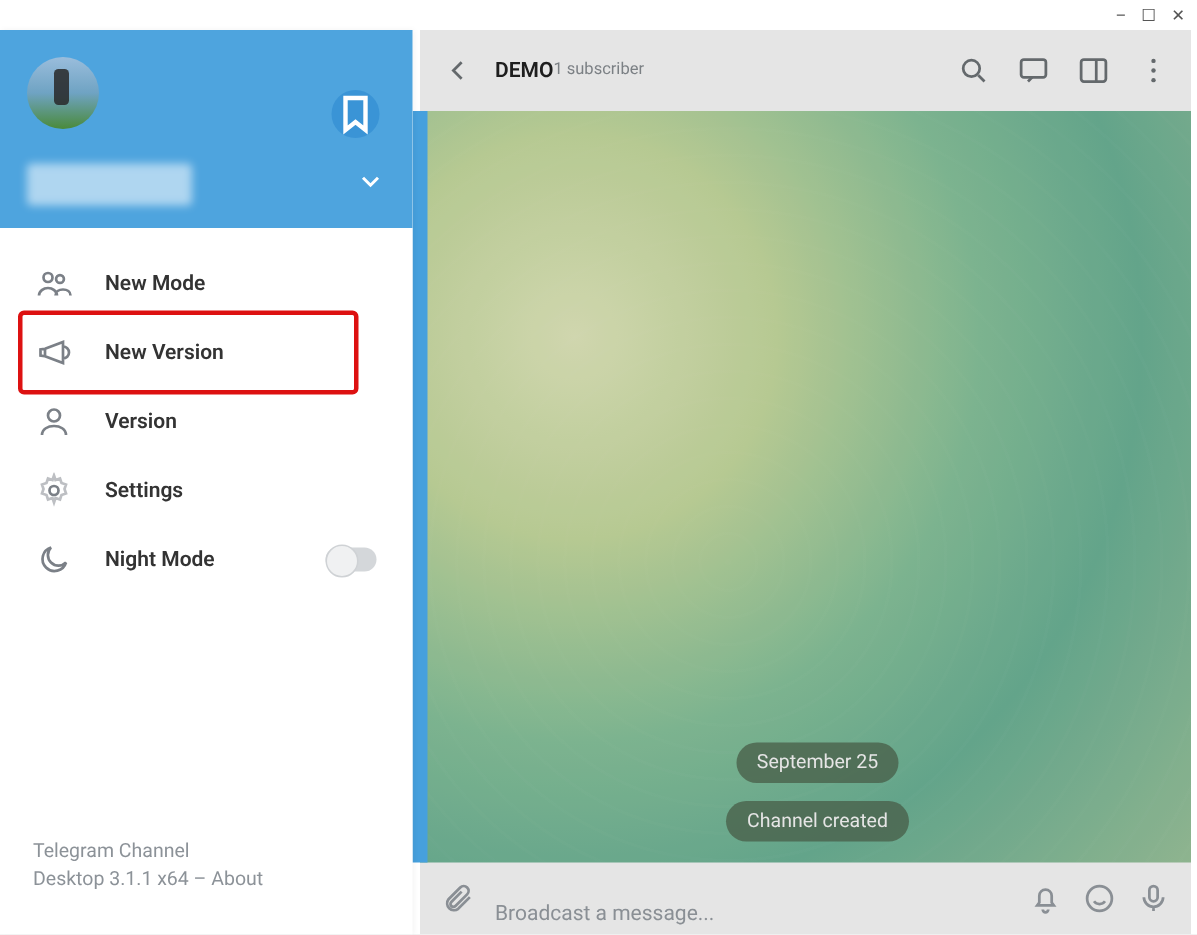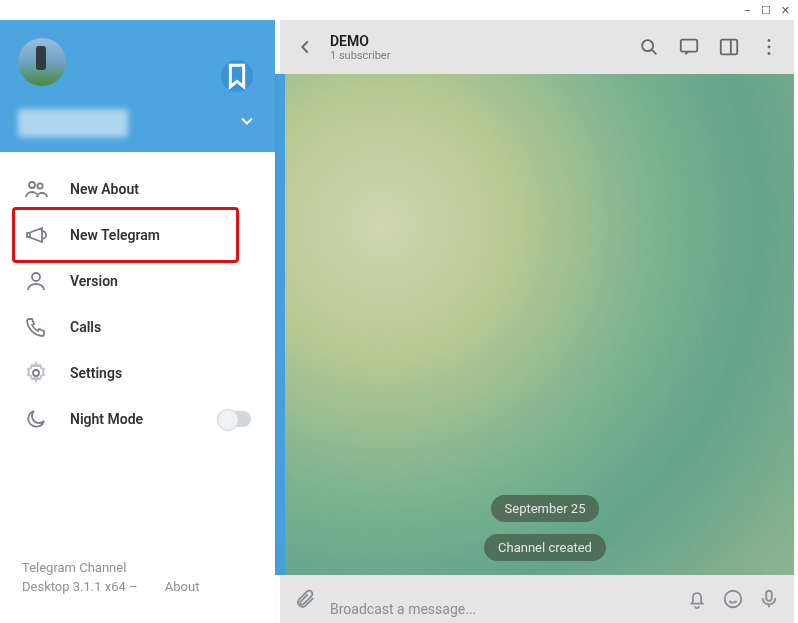--- a/index.html
+++ b/index.html
@@ -7,21 +7,21 @@
 
 .titlebar { height: 20px; display: flex; justify-content: flex-end; align-items: center; gap: 10px; padding-right: 8px; background: #fff; }
 .titlebar span { font-size: 11px; color: #555; cursor: default; }
 
 .app { display: flex; height: 603px; width: 100%; position: relative; }
 
 .chat-panel { position: absolute; left: 280px; top: 0; right: 4px; bottom: 0; display: flex; flex-direction: column; }
 .chat-panel-dim { position: absolute; inset: 0; background: rgba(0,0,0,0.10); z-index: 5; pointer-events: none; }
 
 .chat-header { height: 54px; display: flex; align-items: center; padding: 0 14px; gap: 14px; background: #fff; position: relative; }
-.chat-header .title { display: flex; flex-direction: column; flex: 1; }
+.chat-header .title { display: flex; flex-direction: row; flex: 1; }
 .chat-header .title .name { font-weight: 600; font-size: 14px; color: #222; }
 .chat-header .title .sub { font-size: 11px; color: #8a8f94; }
 .header-icons { display:flex; gap:18px; align-items:center; }
 .icon-btn { width:22px; height:22px; color:#707579; display:flex; align-items:center; justify-content:center; }
 
 .chat-body { flex:1; position: relative; background: radial-gradient(circle at 20% 30%, #e8efc2 0%, #cbe0a3 25%, #8bc8a0 50%, #6fb79a 70%, #9fc9a0 100%); overflow:hidden; }
 .chat-body::before { content:""; position:absolute; inset:0; background-image: repeating-radial-gradient(circle at 40% 60%, rgba(255,255,255,0.03) 0 2px, transparent 2px 18px); opacity:0.5; }
 
 .chips { position:absolute; bottom:14px; left:16px; right:0; display:flex; flex-direction:column; align-items:center; gap:12px; }
 .chip { background: rgba(82,106,82,0.78); color:#fff; font-size:13px; padding:6px 14px; border-radius:14px; }
@@ -42,21 +42,21 @@
 
 .menu { flex:1; padding-top:14px; }
 .menu-item { display:flex; align-items:center; gap:22px; padding:11px 24px; font-size:14px; color:#333; font-weight:600; cursor:pointer; position:relative;}
 .menu-item .micon { width:24px; height:24px; color:#7b8087; display:flex; align-items:center; justify-content:center; }
 .menu-item.last { }
 .toggle { margin-left:auto; width:34px; height:16px; background:#d4d7da; border-radius:10px; position:relative;}
 .toggle::after { content:""; position:absolute; left:0; top:-2px; width:20px; height:20px; background:#f0f1f2; border:1px solid #cfd2d5; border-radius:50%; }
 .highlight-box { position:absolute; left:12px; right:36px; top:-5px; bottom:-5px; border:3px solid #d11; border-radius:4px; pointer-events:none; }
 
 .drawer-footer { padding:0 22px 26px; color:#8c9298; font-size:13px; line-height:1.45; }
-.about-link { color:#8c9298;margin-left:24px; }
+.about-link { color:#8c9298; }
 
 svg { width:100%; height:100%; }
 .left-strip { position:absolute; left:275px; top:54px; width:10px; bottom:48px; background:#46a0dd; z-index:6;}
 </style>
 </head>
 <body>
 
 <div class="titlebar">
   <span>–</span>
   <span>☐</span>
@@ -162,47 +162,39 @@
 
     <div class="menu">
       <div class="menu-item">
         <div class="micon">
             <svg viewBox="0 0 24 24" fill="none" stroke="currentColor" stroke-width="1.8">
               <circle cx="8" cy="8" r="3"></circle>
               <circle cx="16" cy="9" r="2.6"></circle>
               <path d="M2 20c0-3 3-5 6-5s6 2 6 5M13 20c0-2.4 2.2-4 5-4s5 1.6 5 4"></path>
             </svg>
           </div>
-        <span>New About</span>
+        <span>New Mode</span>
       </div>
       <div class="menu-item" style="position:relative;">
         <div class="highlight-box"></div>
         <div class="micon">
             <svg viewBox="0 0 24 24" fill="none" stroke="currentColor" stroke-width="1.8">
               <path d="M3 10v4l3 .5V9.5L3 10zM6 9.5L18 5v14L6 14.5M18 8a3 3 0 010 8"></path>
             </svg>
           </div>
-        <span>New Telegram</span>
+        <span>New Version</span>
       </div>
       <div class="menu-item">
         <div class="micon">
             <svg viewBox="0 0 24 24" fill="none" stroke="currentColor" stroke-width="1.8">
               <circle cx="12" cy="8" r="4"></circle>
               <path d="M4 21c0-4 4-6 8-6s8 2 8 6"></path>
             </svg>
           </div>
         <span>Version</span>
-      </div>
-      <div class="menu-item">
-        <div class="micon">
-            <svg viewBox="0 0 24 24" fill="none" stroke="currentColor" stroke-width="1.8">
-              <path d="M5 4h3l2 5-2 1a12 12 0 006 6l1-2 5 2v3a2 2 0 01-2 2A17 17 0 013 6a2 2 0 012-2z"></path>
-            </svg>
-          </div>
-        <span>Calls</span>
       </div>
       <div class="menu-item">
         <div class="micon">
             <svg viewBox="0 0 24 24" fill="none" stroke="currentColor" stroke-width="1.8">
               <circle cx="12" cy="12" r="3"></circle>
               <path d="M12 2l1 3 3-1 1 3 3 1-1 3 1 3-3 1-1 3-3-1-1 3-1-3-3 1-1-3-3-1 1-3-1-3 3-1 1-3 3 1 1-3z" opacity="0.5"></path>
             </svg>
           </div>
         <span>Settings</span>
       </div>

